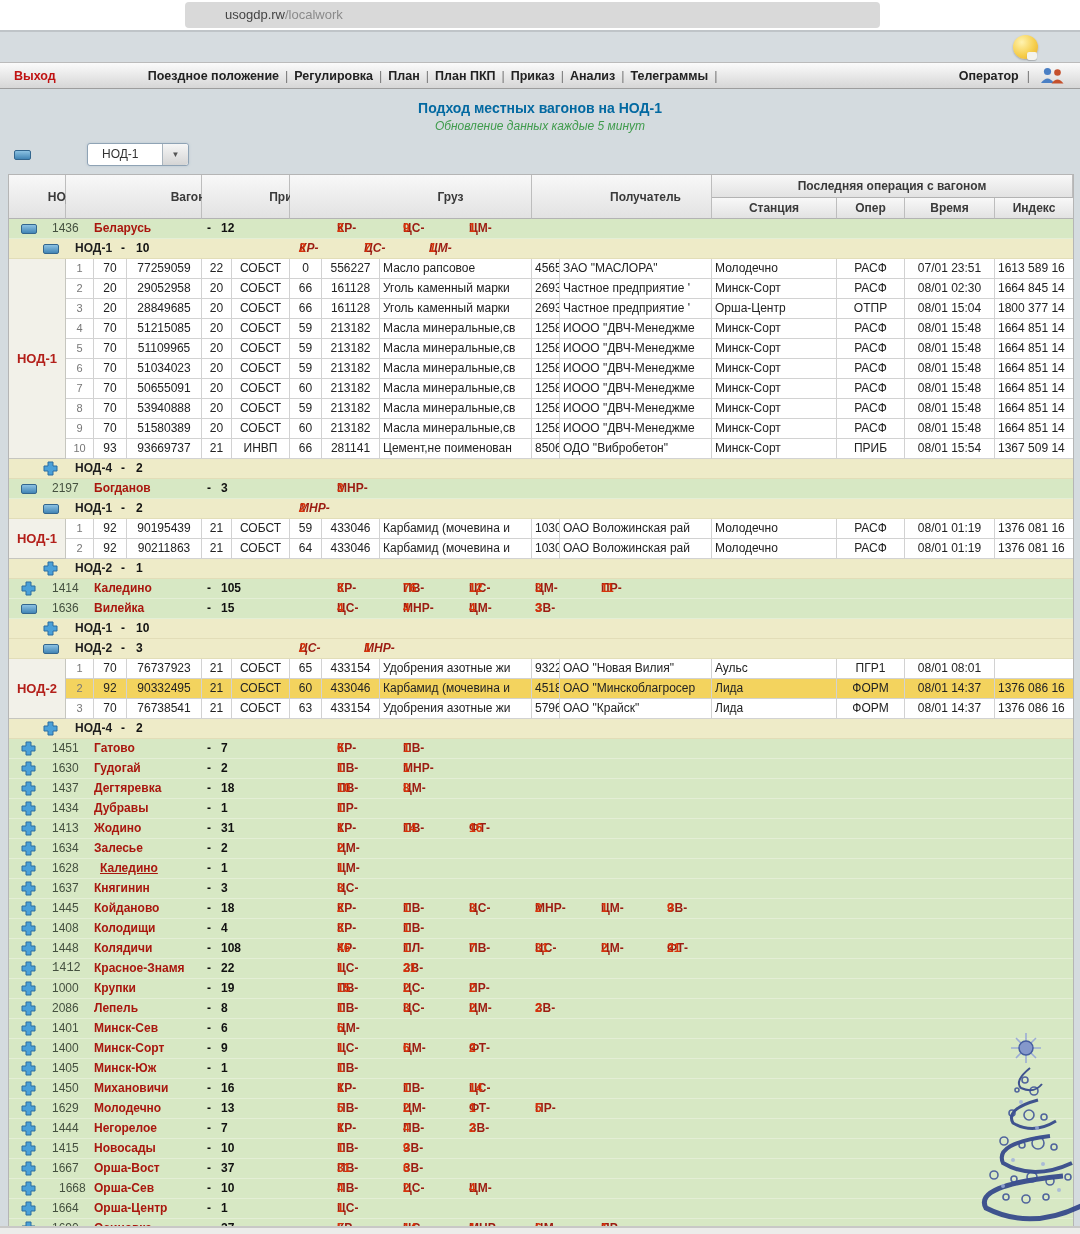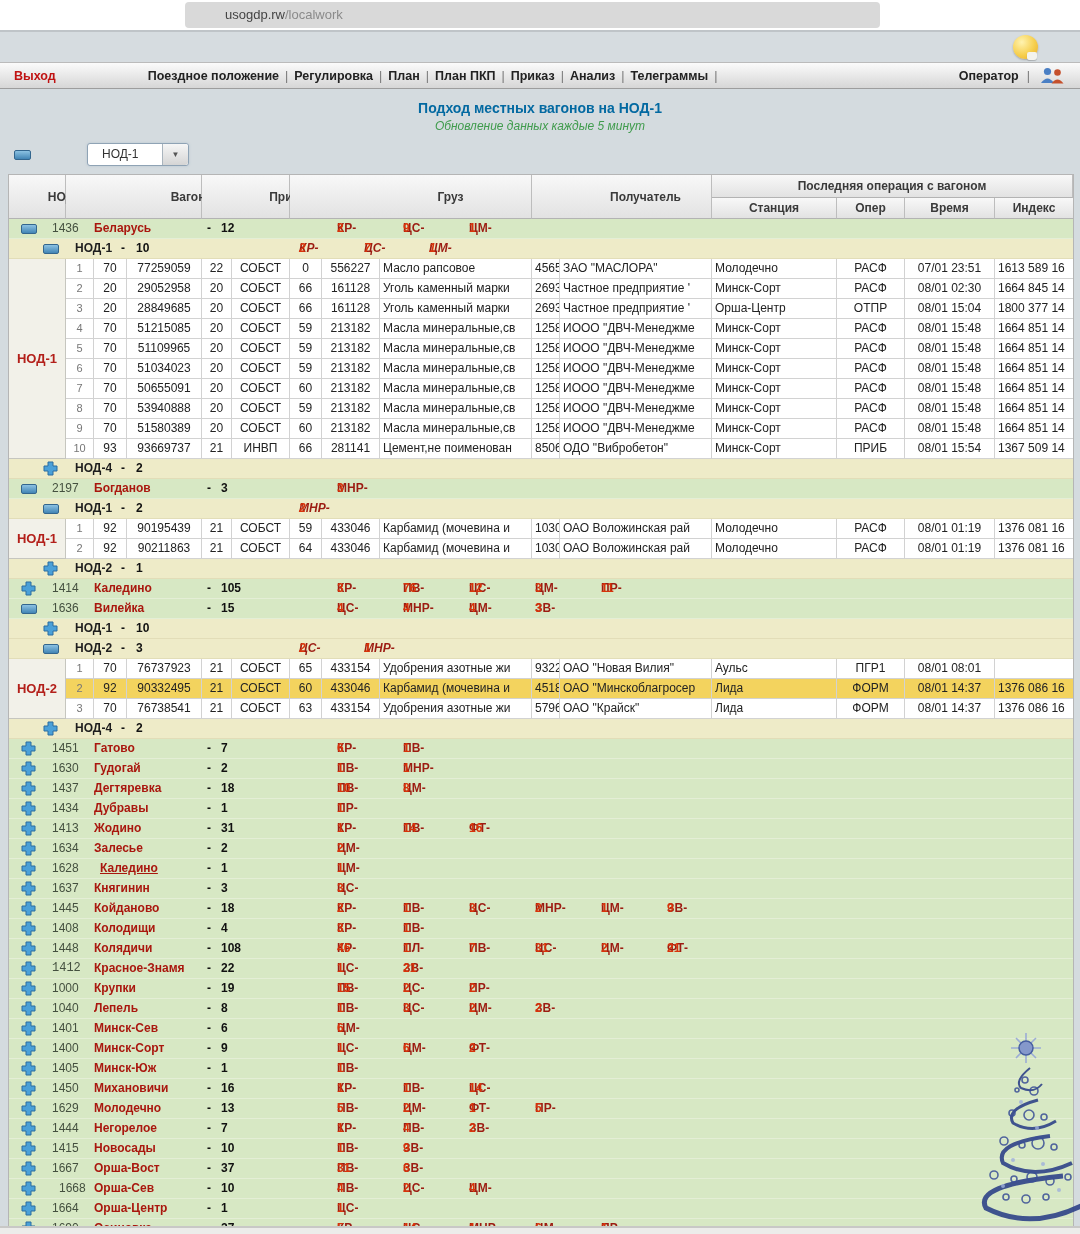--- a/index.html
+++ b/index.html
@@ -817,21 +817,21 @@
             </span>
             <span class="bdg" style="left: 460px;">
               <span class="bp">ПР-</span>
               <span class="bn">2</span>
             </span>
           </div>
           <div class="band station">
             <span class="ic plus" style="left: 12px;"><svg width="15" height="15" viewBox="0 0 15 15">
                 <path d="M5 1h5v4h4v5h-4v4H5v-4H1V5h4z" fill="#4aa0d8" stroke="#2a6da0" stroke-width="1"></path>
               </svg></span>
-            <span class="num" style="left: 43px;">1040</span>
+            <span class="num" style="left: 43px;">2086</span>
             <span class="name" style="left: 85px;">Лепель</span>
             <span class="dash" style="left: 198px;">-</span>
             <span class="count" style="left: 212px;">8</span>
             <span class="bdg" style="left: 328px;">
               <span class="bp">ПВ-</span>
               <span class="bn">1</span>
             </span>
             <span class="bdg" style="left: 394px;">
               <span class="bp">ЦС-</span>
               <span class="bn">3</span>

